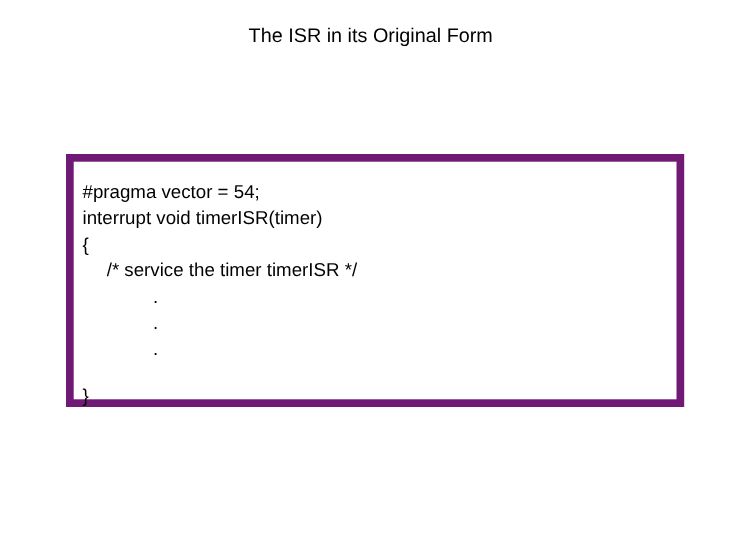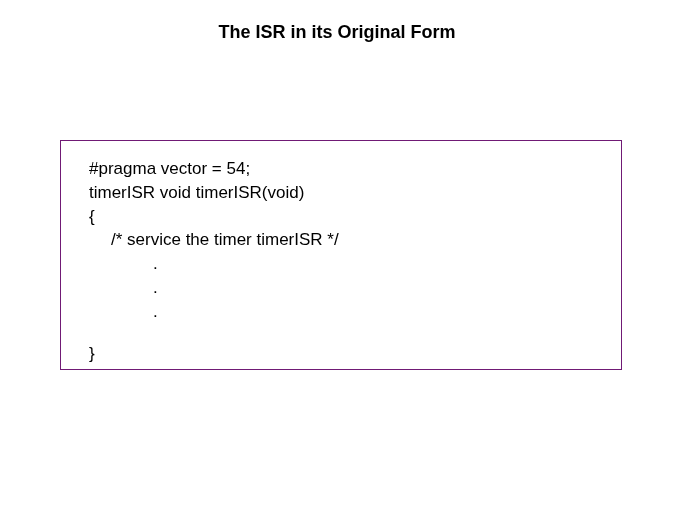--- a/index.html
+++ b/index.html
@@ -9,33 +9,33 @@
     }
     body {
       width: 674px;
       height: 506px;
       background: #ffffff;
       font-family: Verdana, Geneva, sans-serif;
       position: relative;
     }
     .title {
       text-align: center;
-      font-weight: bold;
+      font-weight: normal;
       font-size: 18px;
       color: #000000;
       padding-top: 22px;
     }
     .code-box {
       position: absolute;
       top: 140px;
       left: 60px;
       width: 562px;
       height: 230px;
-      border: 1px solid #701a75;
-      padding: 16px 28px;
+      border: 7px solid #701a75;
+      padding: 16px 8px;
       font-family: Verdana, Geneva, sans-serif;
       font-size: 17px;
       color: #000000;
       line-height: 1.4;
     }
     .code-line {
       white-space: pre;
     }
     .indent1 {
       padding-left: 22px;
@@ -44,21 +44,21 @@
       padding-left: 64px;
     }
   </style>
 </head>
 <body>
 
 <div class="title">The ISR in its Original Form</div>
 
 <div class="code-box">
   <div class="code-line">#pragma vector = 54;</div>
-  <div class="code-line">timerISR void timerISR(void)</div>
+  <div class="code-line">interrupt void timerISR(timer)</div>
   <div class="code-line">{</div>
   <div class="code-line indent1">/* service the timer timerISR */</div>
   <div class="code-line indent2">.</div>
   <div class="code-line indent2">.</div>
   <div class="code-line indent2">.</div>
   <div style="height:18px"></div>
   <div class="code-line">}</div>
 </div>
 
 </body></html>

